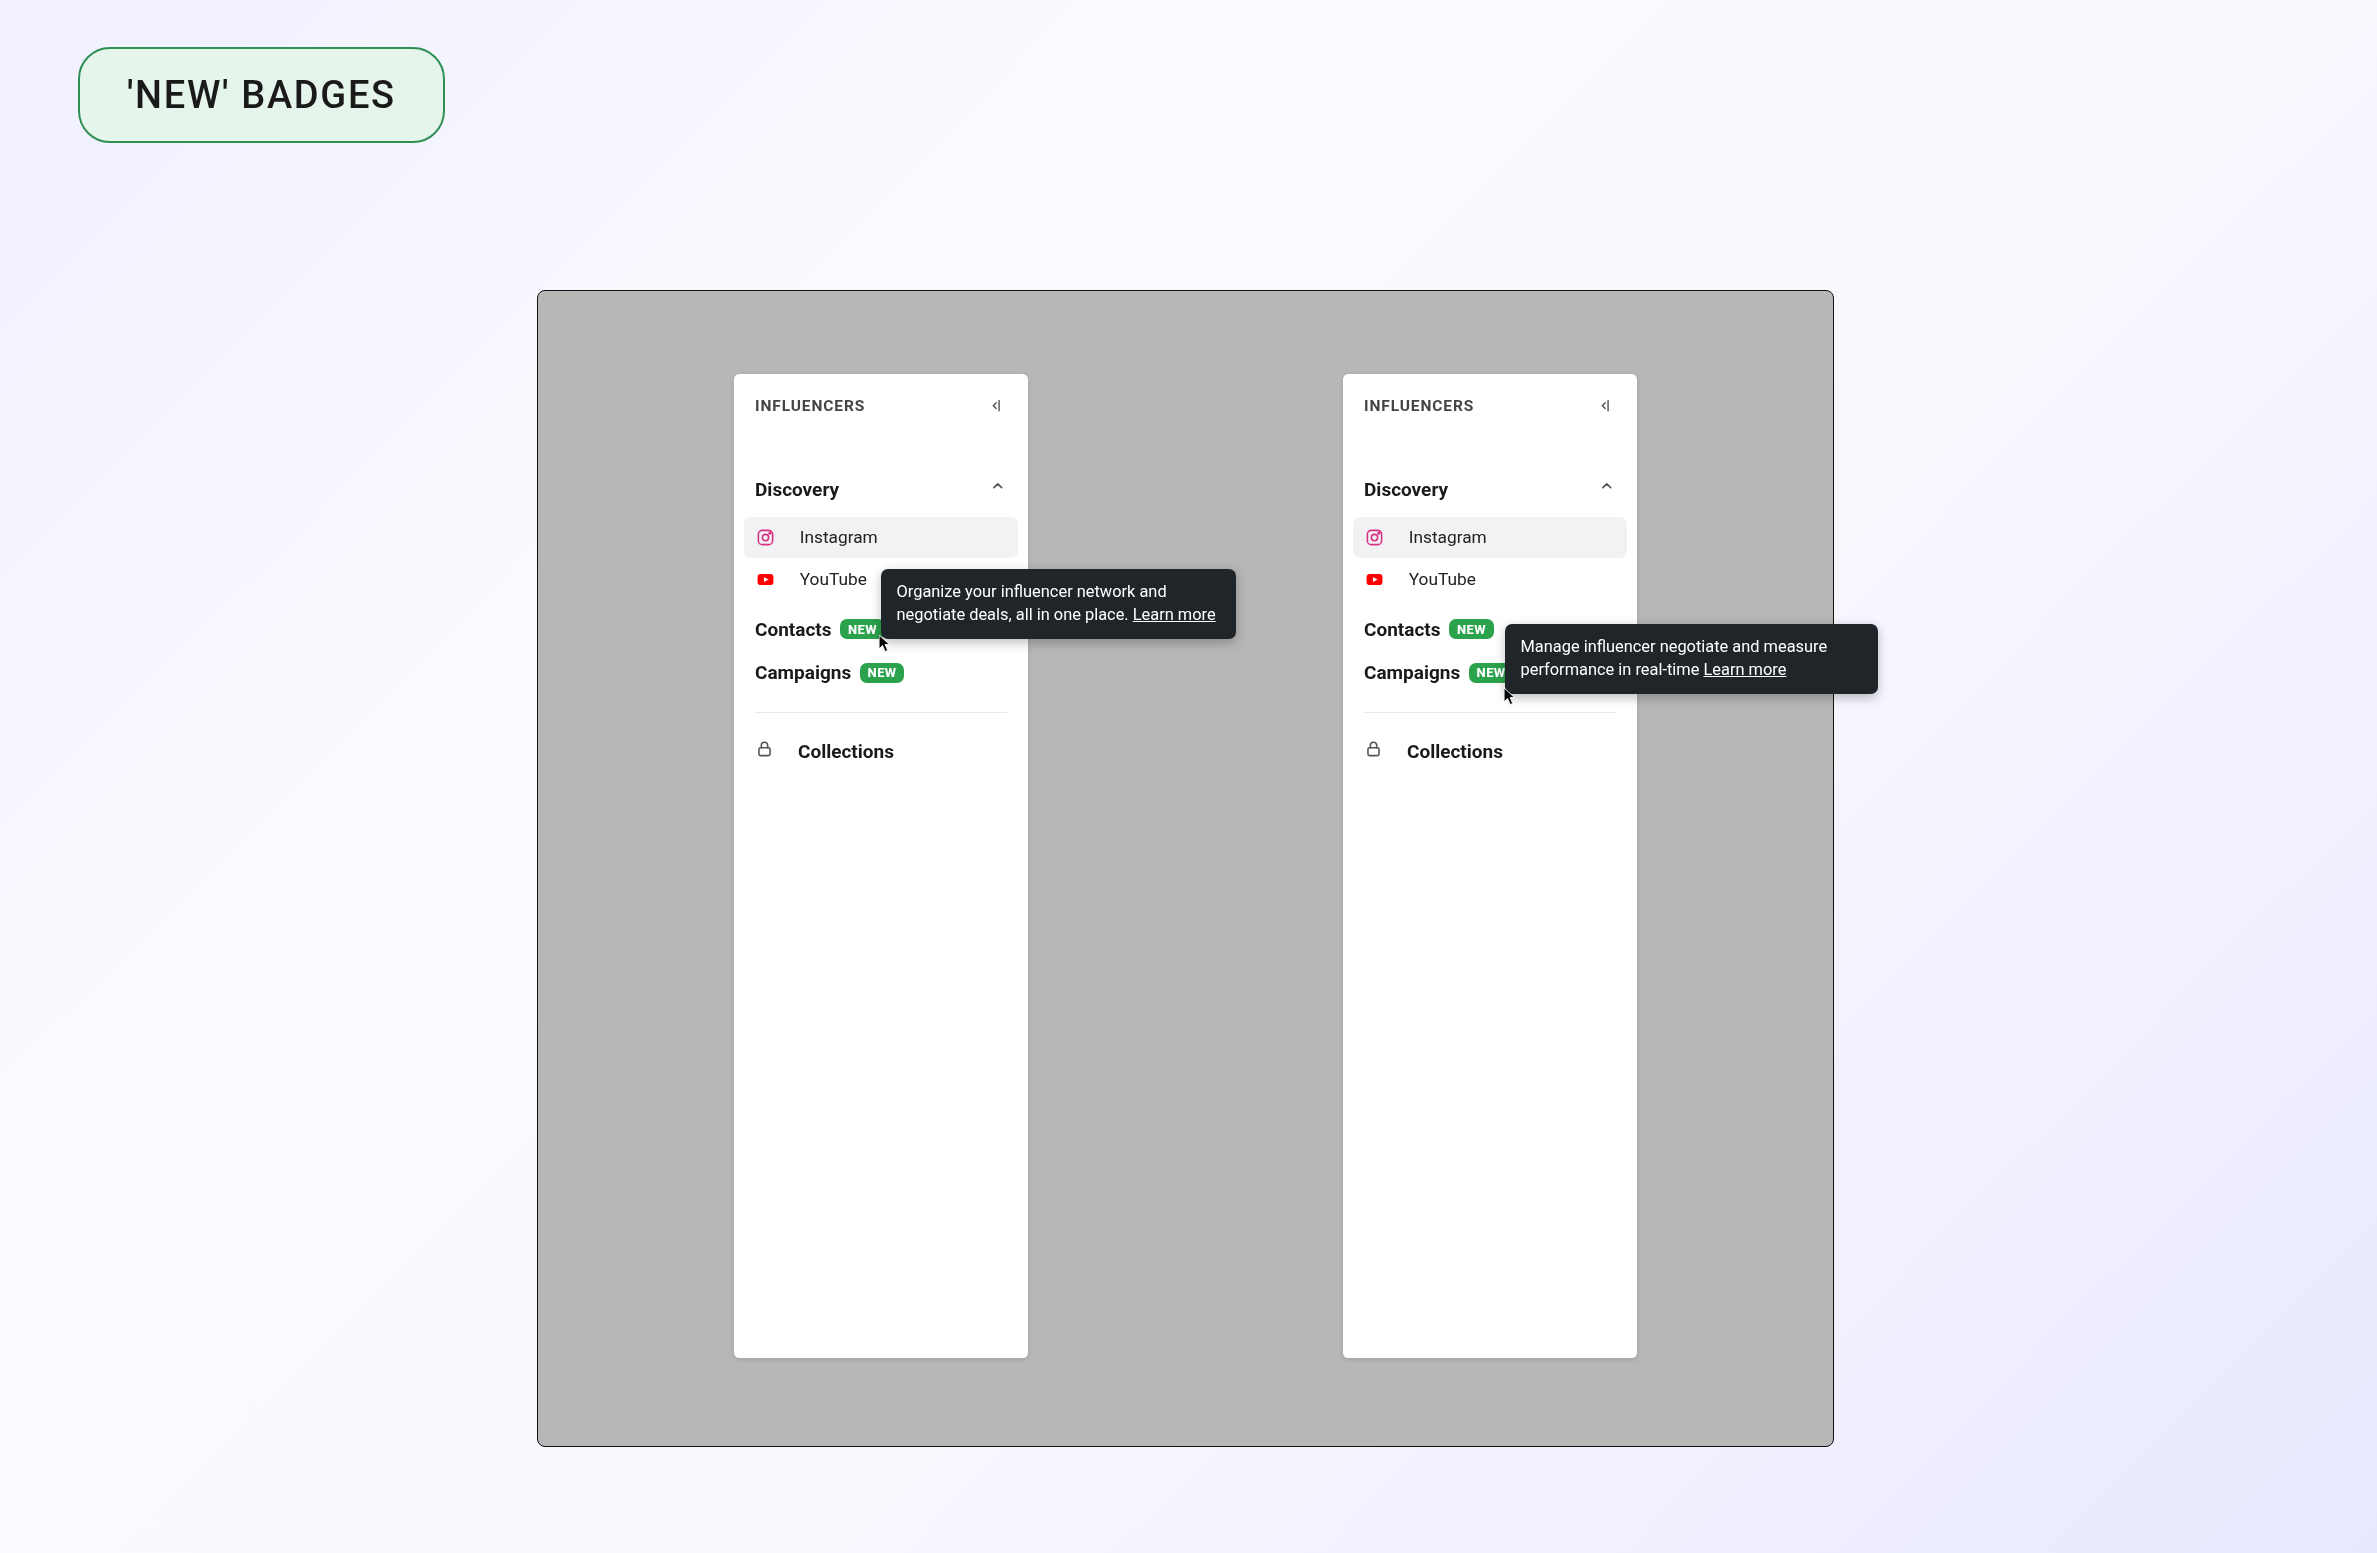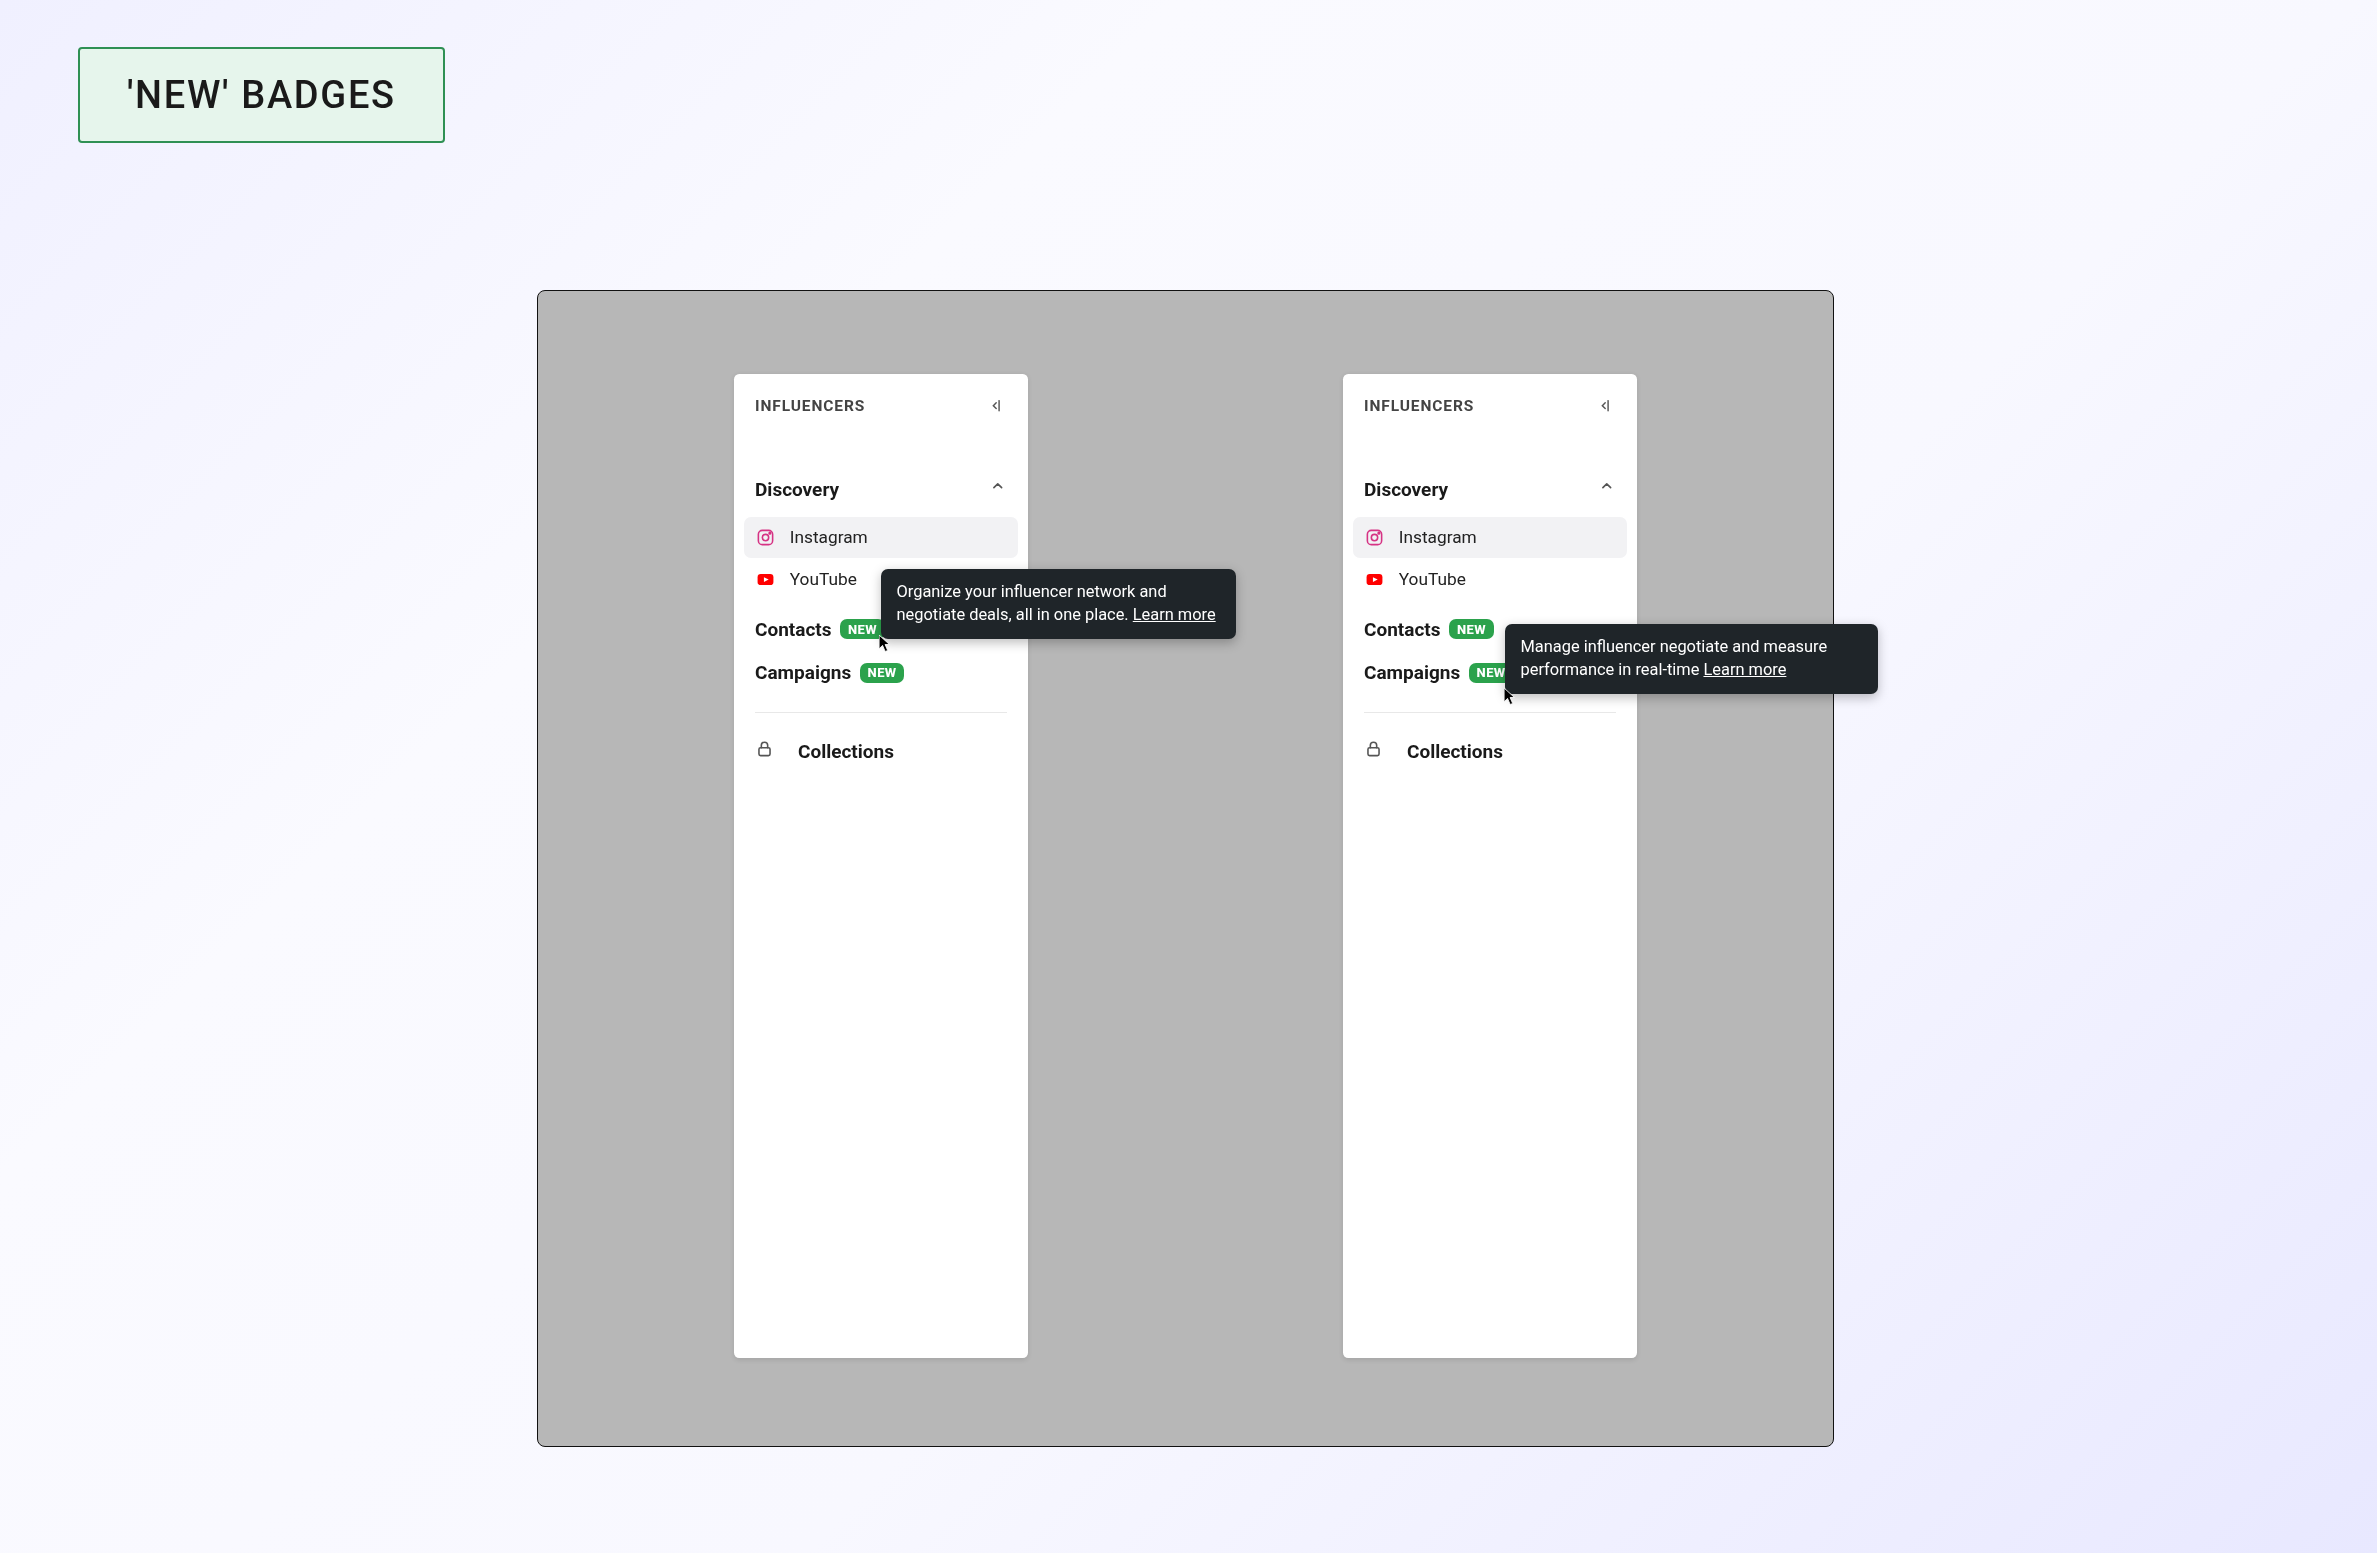--- a/index.html
+++ b/index.html
@@ -11,21 +11,21 @@
     position: relative;
     overflow: hidden;
   }
 
   .title-badge {
     position: absolute;
     top: 47px;
     left: 78px;
     border: 2.6px solid #2f9054;
     background: #e6f5ec;
-    border-radius: 4px;
+    border-radius: 32px;
     padding: 24px 47px;
     font-size: 38px;
     font-weight: 500;
     letter-spacing: 1.7px;
     color: #1a1a1a;
   }
 
   .frame {
     position: absolute;
     top: 290px;
@@ -83,21 +83,21 @@
   }
   .chevron-up {
     width: 17.3px; height: 17.3px;
     color: #555;
   }
 
   .nav-list { padding: 7px 10.4px 0 10.4px; }
   .nav-item {
     display: flex;
     align-items: center;
-    gap: 14px;
+    gap: 24px;
     padding: 10.4px 10.4px;
     border-radius: 7px;
     font-size: 17.3px;
     color: #222;
   }
   .nav-item.selected { background: #f2f2f4; }
   .nav-item .icon-slot {
     width: 21px; height: 21px;
     display: flex; align-items: center; justify-content: center;
   }

